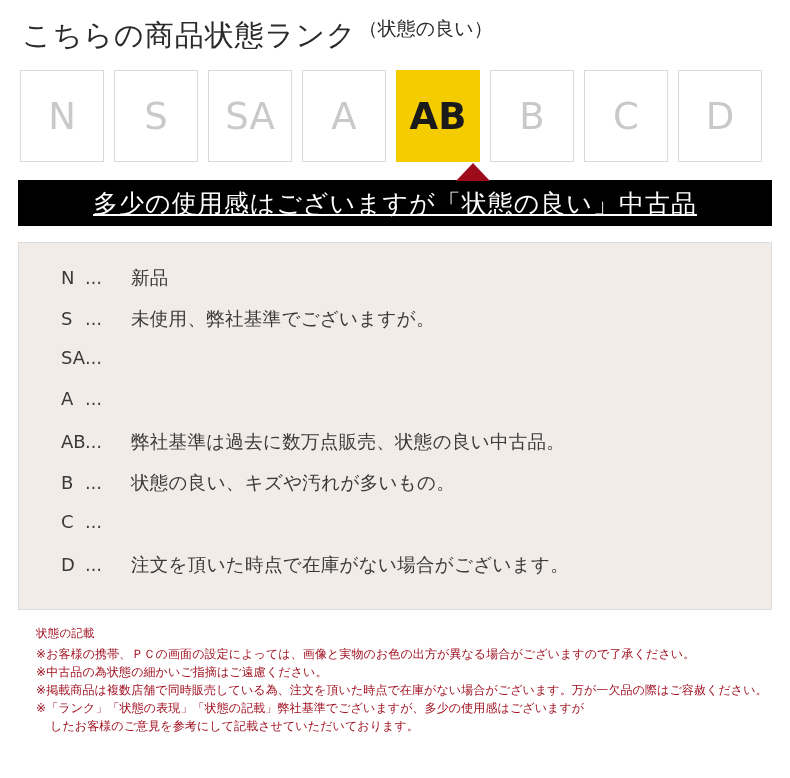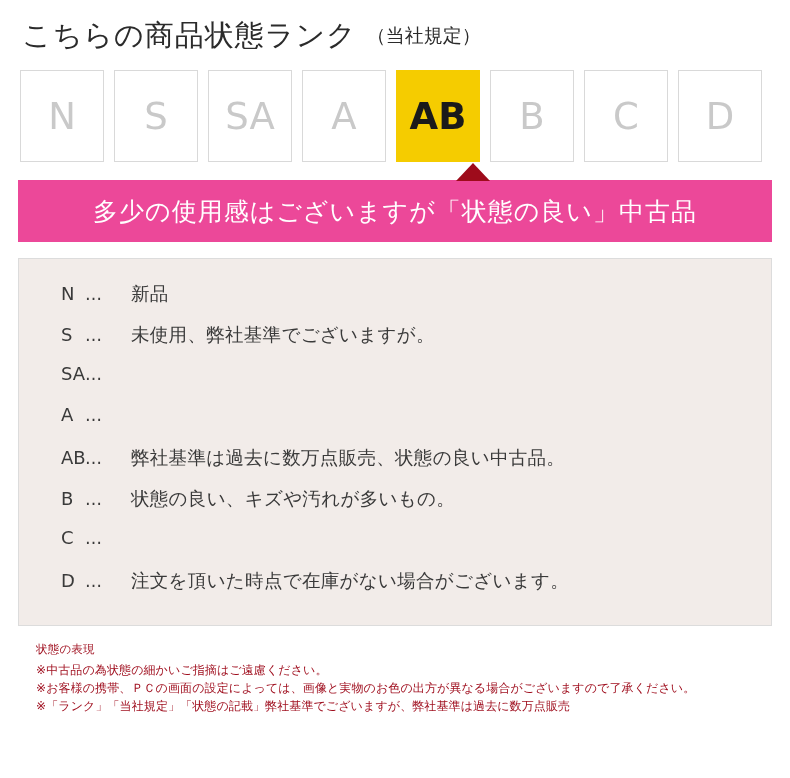--- a/index.html
+++ b/index.html
@@ -18,24 +18,23 @@
     position: relative;
     width: 790px;
     height: 778px;
     box-sizing: border-box;
     padding: 0 18px;
   }
 
   
   .title-row {
     display: flex;
-    align-items: center;
+    align-items: flex-start;
     padding-top: 16px;
     padding-left: 4px;
-    gap: 8px;
   }
   .title-main {
     font-size: 29px;
     letter-spacing: 1px;
     color: #2b2b2b;
     font-weight: 400;
   }
   .title-sub {
     font-size: 19px;
     color: #2b2b2b;
@@ -79,28 +78,29 @@
     position: absolute;
     top: -17px;
     left: 438px;
     width: 0;
     height: 0;
     border-left: 17px solid transparent;
     border-right: 17px solid transparent;
     border-bottom: 18px solid #9e0b1b;
   }
   .banner {
-    background: #ec4899;
+    background: #000000;
     color: #ffffff;
-    height: 62px;
+    height: 46px;
     display: flex;
     align-items: center;
     justify-content: center;
     font-size: 25px;
     letter-spacing: 1px;
+    text-decoration: underline;
   }
 
   
   .legend {
     margin-top: 16px;
     background: #f2ece9;
     border: 1px solid #dcdcdc;
     padding: 22px 0 16px 0;
   }
   .legend-row {
@@ -151,21 +151,21 @@
     padding-left: 14px;
   }
 </style>
 </head>
 <body>
 
 <div class="page">
 
   <div class="title-row">
     <span class="title-main">こちらの商品状態ランク</span>
-    <span class="title-sub">（当社規定）</span>
+    <span class="title-sub">（状態の良い）</span>
   </div>
 
   <div class="rank-row">
     <div class="rank-box">N</div>
     <div class="rank-box">S</div>
     <div class="rank-box">SA</div>
     <div class="rank-box">A</div>
     <div class="rank-box active">AB</div>
     <div class="rank-box">B</div>
     <div class="rank-box">C</div>
@@ -220,19 +220,21 @@
 
     <div class="legend-row">
       <span class="legend-key">D</span>
       <span class="legend-dots">…</span>
       <span class="legend-desc">注文を頂いた時点で在庫がない場合がございます。</span>
     </div>
 
   </div>
 
   <div class="notes">
-    <div class="notes-title">状態の表現</div>
+    <div class="notes-title">状態の記載</div>
+    <div class="note-line">※お客様の携帯、ＰＣの画面の設定によっては、画像と実物のお色の出方が異なる場合がございますので了承ください。</div>
     <div class="note-line">※中古品の為状態の細かいご指摘はご遠慮ください。</div>
-    <div class="note-line">※お客様の携帯、ＰＣの画面の設定によっては、画像と実物のお色の出方が異なる場合がございますので了承ください。</div>
-    <div class="note-line">※「ランク」「当社規定」「状態の記載」弊社基準でございますが、弊社基準は過去に数万点販売</div>
+    <div class="note-line">※掲載商品は複数店舗で同時販売している為、注文を頂いた時点で在庫がない場合がございます。万が一欠品の際はご容赦ください。</div>
+    <div class="note-line">※「ランク」「状態の表現」「状態の記載」弊社基準でございますが、多少の使用感はございますが</div>
+    <div class="note-line indent">したお客様のご意見を参考にして記載させていただいております。</div>
   </div>
 
 </div>
 
 </body></html>

